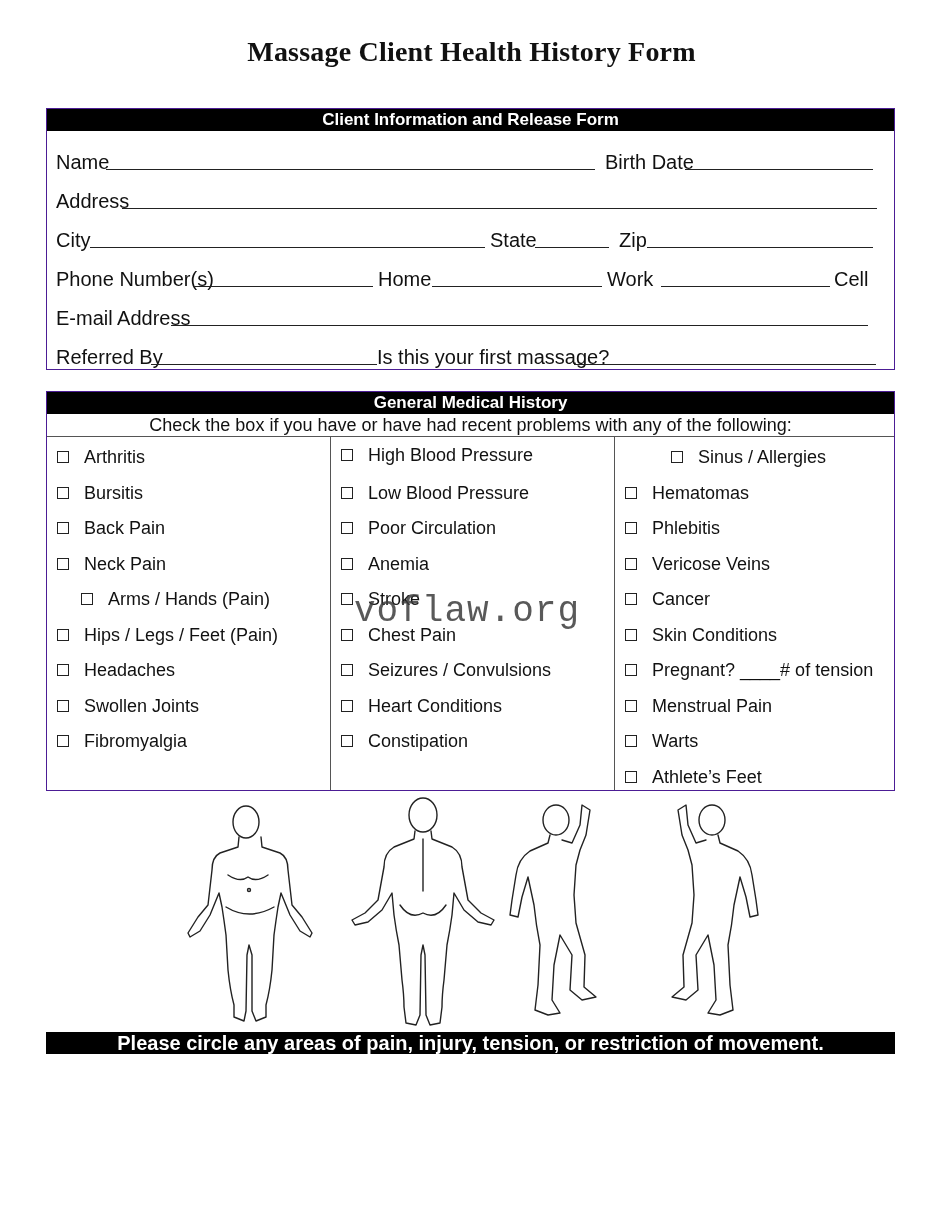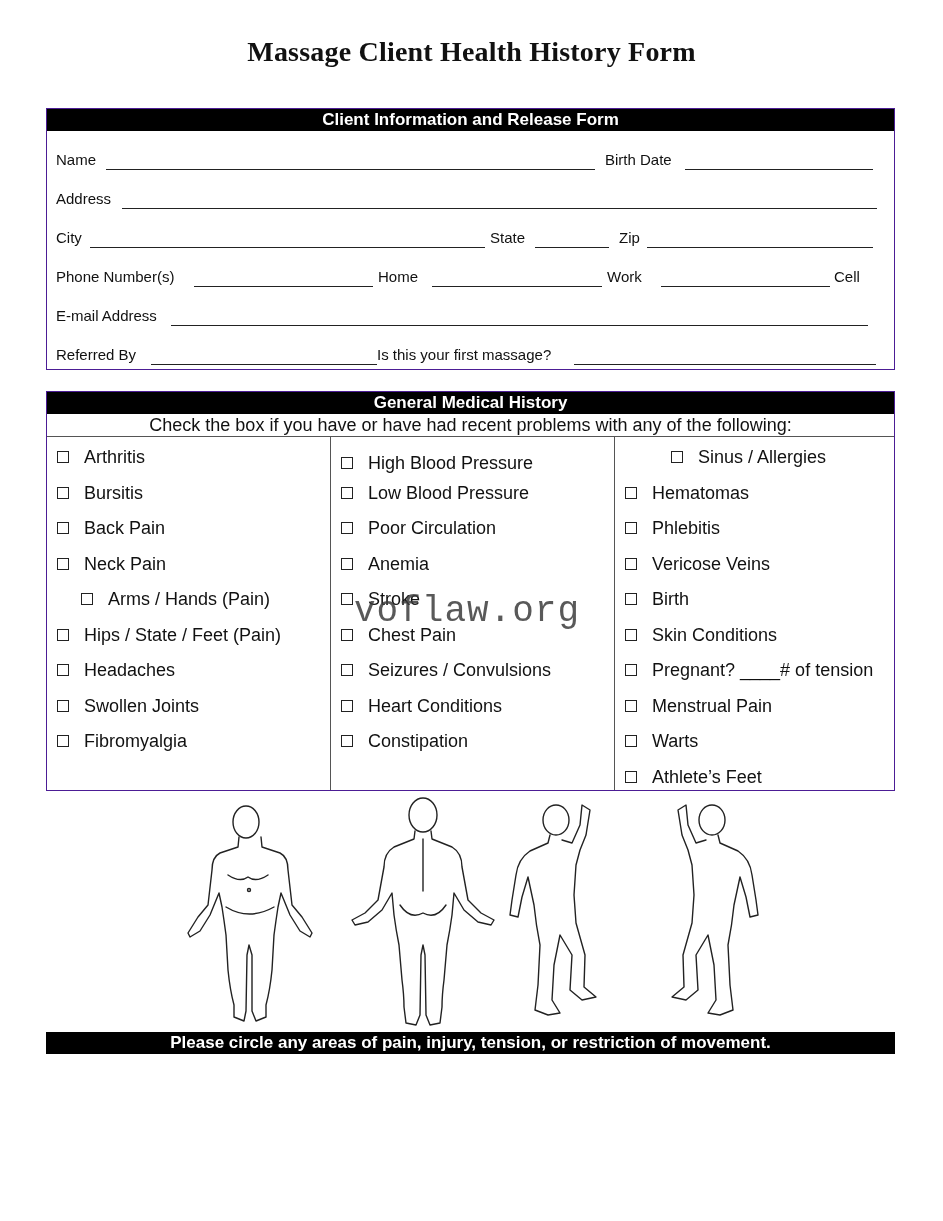--- a/index.html
+++ b/index.html
@@ -1,33 +1,33 @@
 <!DOCTYPE html>
 <html><head>
 <meta charset="utf-8">
 <style>
   html, body { margin: 0; padding: 0; background: #ffffff; }
   body { width: 943px; height: 1221px; position: relative; overflow: hidden; font-family: "Liberation Sans", sans-serif; color: #111; }
   .title { position: absolute; left: 0; top: 36px; width: 943px; text-align: center; font-family: "Liberation Serif", serif; font-weight: bold; font-size: 28px; letter-spacing: 0.2px; }
   .section { position: absolute; left: 46px; width: 849px; border: 1px solid #4c1d95; box-sizing: border-box; }
   .section-header { background: #000; color: #fff; font-weight: bold; text-align: center; font-size: 17px; height: 22px; line-height: 22px; }
   #client-section { top: 108px; height: 262px; }
-  .field-row { position: absolute; left: 9px; right: 9px; height: 22px; font-size: 15px; white-space: nowrap; }
+  .field-row { position: absolute; left: 9px; right: 9px; height: 22px; font-size: 20px; white-space: nowrap; }
   .lbl { position: absolute; top: 0; }
   .line { position: absolute; border-bottom: 1.3px solid #222; height: 18px; }
   #medical-section { top: 391px; height: 400px; }
   .instruction { text-align: center; font-size: 18px; height: 22px; line-height: 22px; border-bottom: 1px solid #555; }
   .cols { position: absolute; top: 44px; left: 0; right: 0; bottom: 0; display: flex; }
   .col { flex: 1; position: relative; }
   .col + .col { border-left: 1px solid #555; }
   .col1 { flex: 0 0 283px; } .col2 { flex: 0 0 283px; } .col3 { flex: 1; }
   .item { position: absolute; left: 10px; height: 22px; font-size: 18px; display: flex; align-items: center; white-space: nowrap; }
   .cb { width: 12px; height: 12px; border: 1.3px solid #222; box-sizing: border-box; margin-right: 15px; display: inline-block; }
   .figures { position: absolute; left: 0; top: 795px; width: 943px; height: 236px; }
-  .footer-bar { position: absolute; left: 46px; top: 1032px; width: 849px; height: 22px; background: #000; color: #fff; font-weight: bold; font-size: 17px; text-align: center; line-height: 22px; }
+  .footer-bar { position: absolute; left: 46px; top: 1032px; width: 849px; height: 22px; background: #000; color: #fff; font-weight: bold; font-size: 20px; text-align: center; line-height: 22px; }
   .watermark { position: absolute; left: 354px; top: 591px; font-family: "Liberation Mono", monospace; font-size: 36px; color: rgba(60,60,60,0.85); letter-spacing: 1px; pointer-events: none; }
   svg .fig { fill: none; stroke: #222; stroke-width: 1.4; stroke-linejoin: round; stroke-linecap: round; }
 </style>
 </head>
 <body>
 
 <div class="title">Massage Client Health History Form</div>
 
 <div class="section" id="client-section">
   <div class="section-header">Client Information and Release Form</div>
@@ -97,37 +97,37 @@
       <div class="item" style="top:117px;">
           <span class="cb"></span>
           <span>Neck Pain</span>
         </div>
       <div class="item" style="top:152px;padding-left:24px;">
           <span class="cb"></span>
           <span>Arms / Hands (Pain)</span>
         </div>
       <div class="item" style="top:188px;">
           <span class="cb"></span>
-          <span>Hips / State / Feet (Pain)</span>
+          <span>Hips / Legs / Feet (Pain)</span>
         </div>
       <div class="item" style="top:223px;">
           <span class="cb"></span>
           <span>Headaches</span>
         </div>
       <div class="item" style="top:259px;">
           <span class="cb"></span>
           <span>Swollen Joints</span>
         </div>
       <div class="item" style="top:294px;">
           <span class="cb"></span>
           <span>Fibromyalgia</span>
         </div>
     </div>
     <div class="col col2">
-      <div class="item" style="top:16px;">
+      <div class="item" style="top:8px;">
           <span class="cb"></span>
           <span>High Blood Pressure</span>
         </div>
       <div class="item" style="top:46px;">
           <span class="cb"></span>
           <span>Low Blood Pressure</span>
         </div>
       <div class="item" style="top:81px;">
           <span class="cb"></span>
           <span>Poor Circulation</span>
@@ -169,21 +169,21 @@
       <div class="item" style="top:81px;">
           <span class="cb"></span>
           <span>Phlebitis</span>
         </div>
       <div class="item" style="top:117px;">
           <span class="cb"></span>
           <span>Vericose Veins</span>
         </div>
       <div class="item" style="top:152px;">
           <span class="cb"></span>
-          <span>Birth</span>
+          <span>Cancer</span>
         </div>
       <div class="item" style="top:188px;">
           <span class="cb"></span>
           <span>Skin Conditions</span>
         </div>
       <div class="item" style="top:223px;">
           <span class="cb"></span>
           <span>Pregnant? ____# of tension</span>
         </div>
       <div class="item" style="top:259px;">

